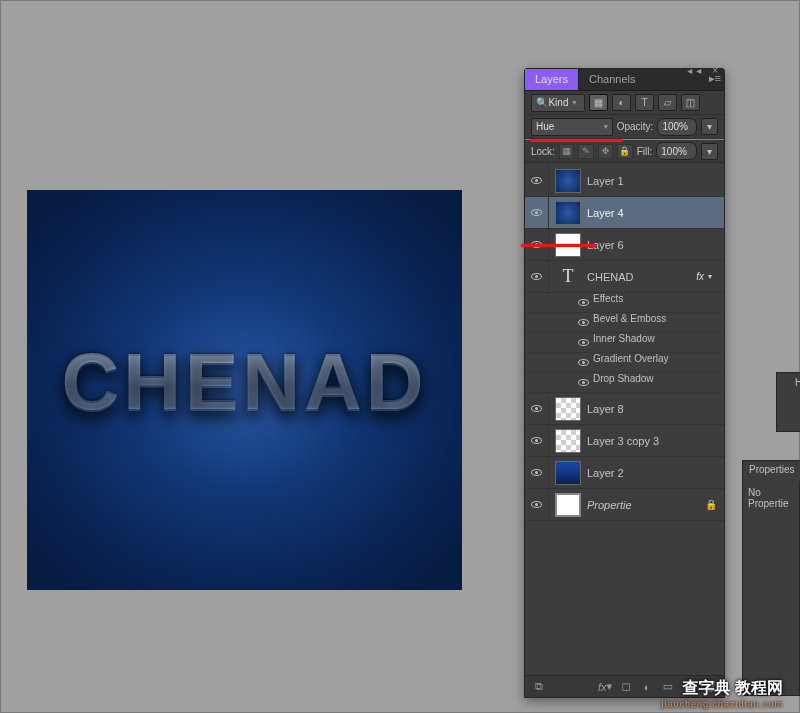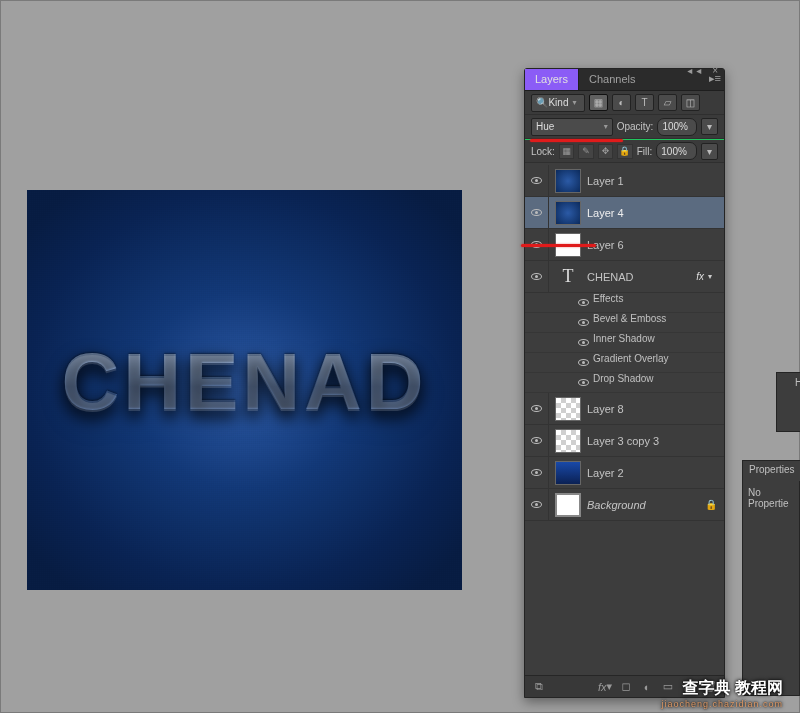--- a/index.html
+++ b/index.html
@@ -243,21 +243,21 @@
           <div class="eye"></div>
         </div>
         <div class="thumb gradblue"></div>
         <div class="name">Layer 2</div>
       </div>
       <div class="lrow">
         <div class="vis">
           <div class="eye"></div>
         </div>
         <div class="thumb " data-locked="1"></div>
-        <div class="name bg">Background</div>
+        <div class="name bg">Propertie</div>
         <span style="margin-right: 6px; font-size: 10px;">🔒</span>
       </div>
     </div>
 
   <div class="lp-bot">
     <div class="bot-left">
       <div class="bot-icon">⧉</div>
     </div>
     <div class="bot-icon"><i>fx</i>▾</div>
     <div class="bot-icon">◻</div>

